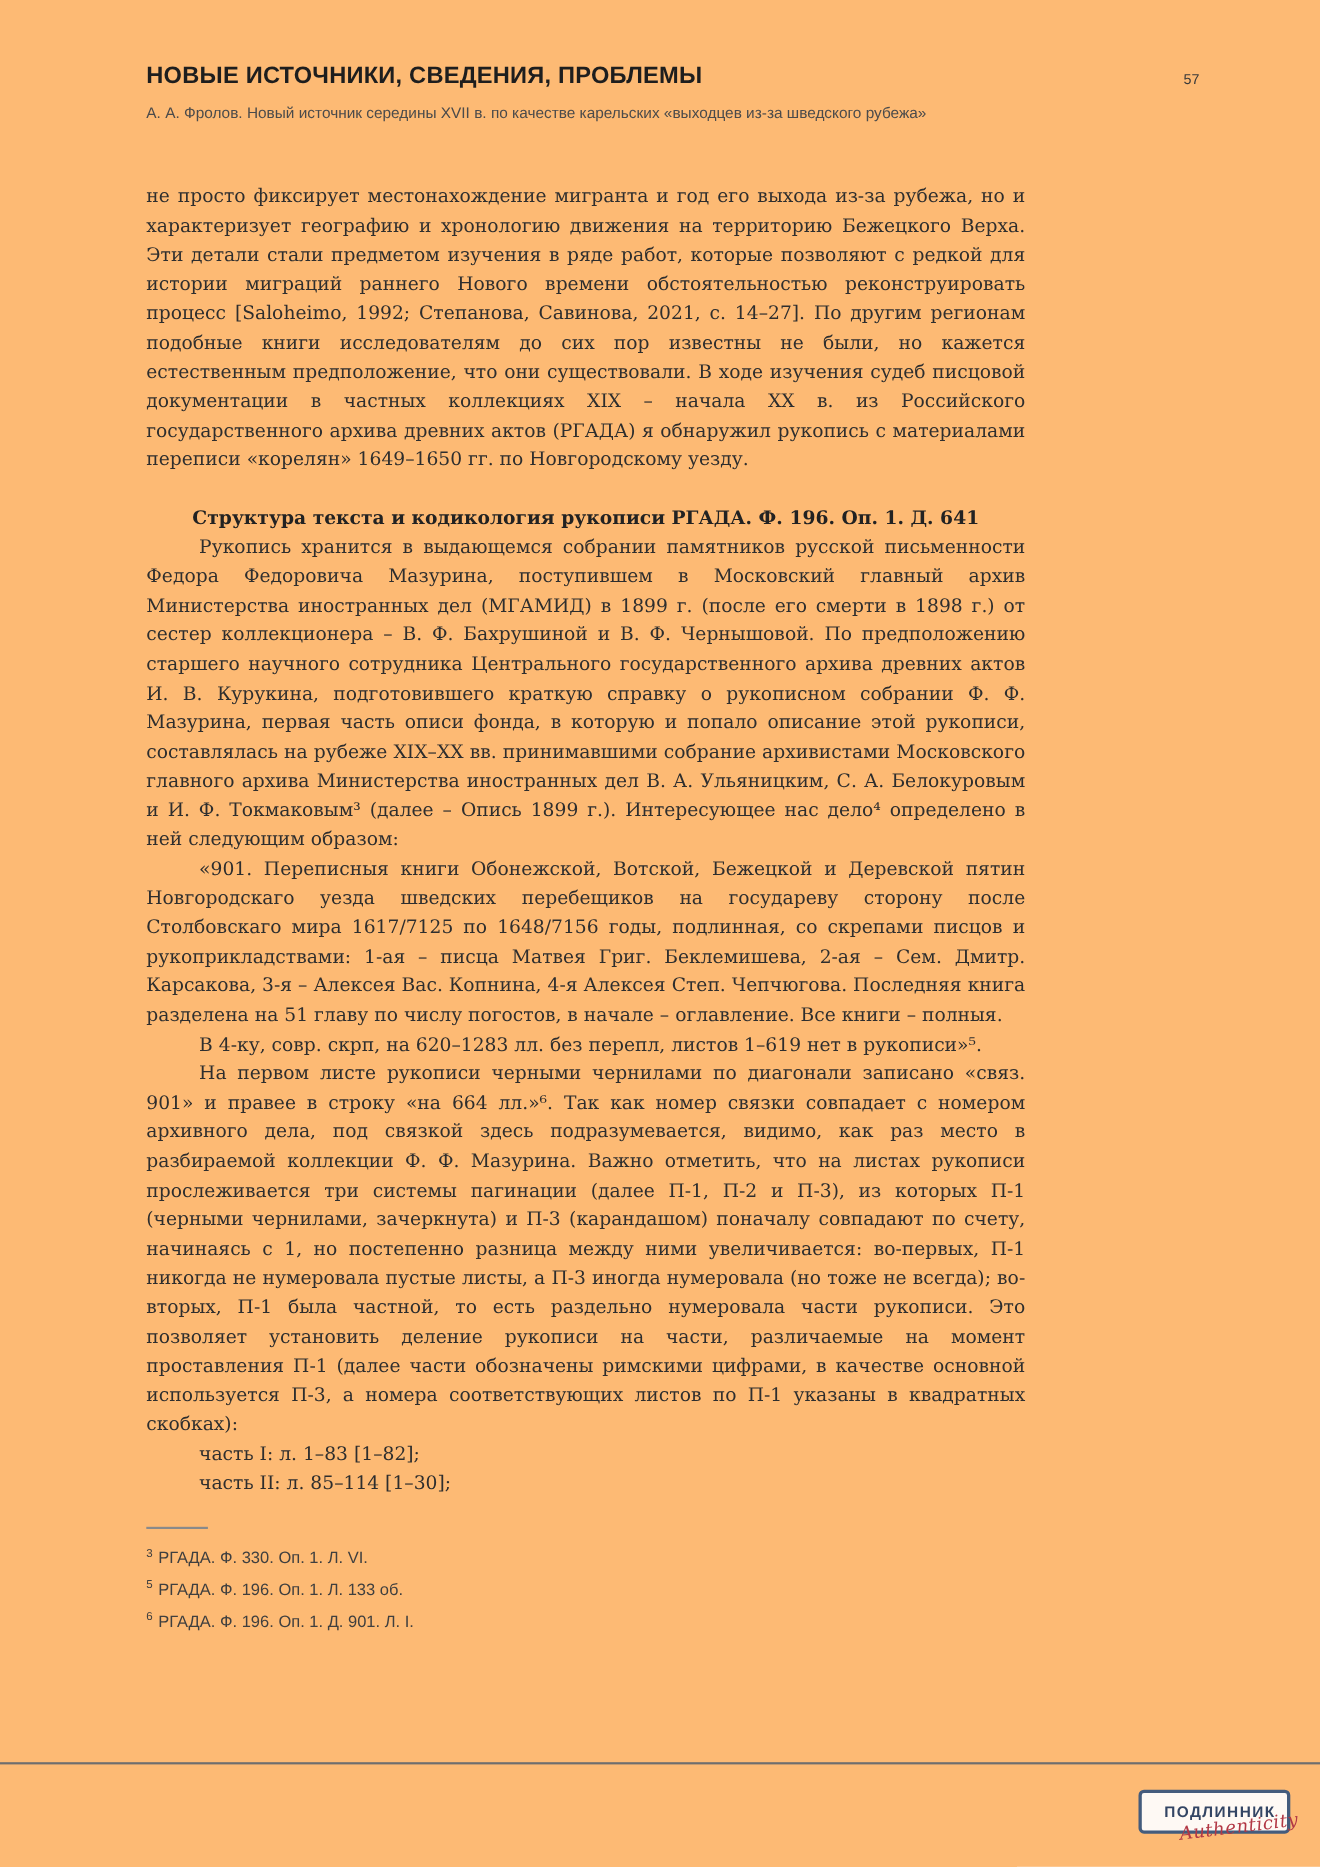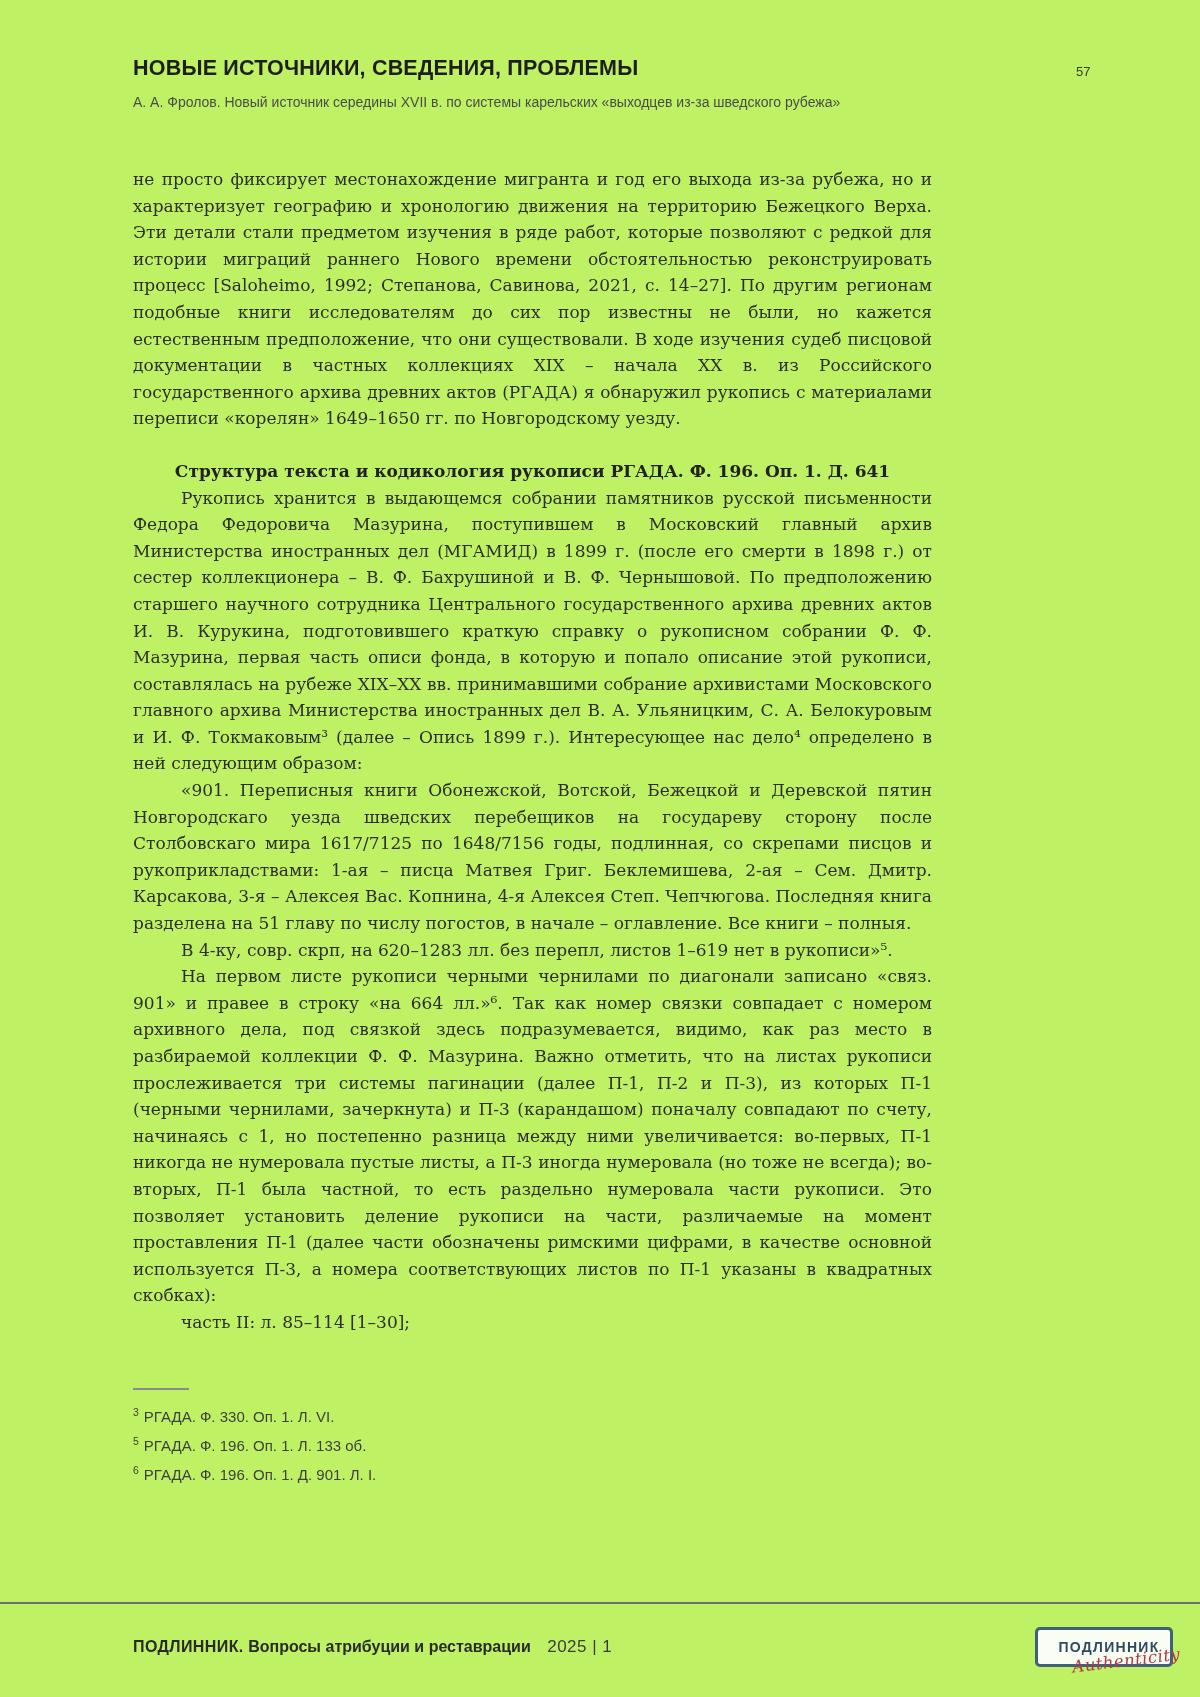--- a/index.html
+++ b/index.html
@@ -1,20 +1,20 @@
 <!DOCTYPE html>
 <html lang="ru"><head>
 <meta charset="utf-8">
 <style>
   html,body{margin:0;padding:0;}
   .page{
     position:relative;
     width:1200px;
     height:1697px;
-    background:#bef264;
+    background:#fdba74;
     overflow:hidden;
     font-family:"Liberation Sans",sans-serif;
   }
   
   .running-header{position:absolute;left:133px;top:56px;width:840px;}
   .section-title{
     margin:0;
     font-family:"Liberation Sans",sans-serif;
     font-weight:bold;
     font-size:21.5px;
@@ -129,48 +129,44 @@
     white-space:nowrap;
   }
 </style>
 </head>
 <body>
 
 <div class="page">
 
   <div class="running-header">
     <h1 class="section-title">НОВЫЕ ИСТОЧНИКИ, СВЕДЕНИЯ, ПРОБЛЕМЫ</h1>
-    <p class="running-head">А. А. Фролов. Новый источник середины XVII в. по системы карельских «выходцев из-за шведского рубежа»</p>
+    <p class="running-head">А. А. Фролов. Новый источник середины XVII в. по качестве карельских «выходцев из-за шведского рубежа»</p>
   </div>
 
   <div class="page-number">57</div>
 
   <div class="body-text">
     <p class="no-indent">не просто фиксирует местонахождение мигранта и год его выхода из-за рубежа, но и характеризует географию и хронологию движения на территорию Бежецкого Верха. Эти детали стали предметом изучения в ряде работ, которые позволяют с редкой для истории миграций раннего Нового времени обстоятельностью реконструировать процесс [Saloheimo, 1992; Степанова, Савинова, 2021, с. 14–27]. По другим регионам подобные книги исследователям до сих пор известны не были, но кажется естественным предположение, что они существовали. В ходе изучения судеб писцовой документации в частных коллекциях XIX – начала XX в. из Российского государственного архива древних актов (РГАДА) я обнаружил рукопись с материалами переписи «корелян» 1649–1650 гг. по Новгородскому уезду.</p>
     <h2 class="section-heading">Структура текста и кодикология рукописи РГАДА. Ф. 196. Оп. 1. Д. 641</h2>
     <p>Рукопись хранится в выдающемся собрании памятников русской письменности Федора Федоровича Мазурина, поступившем в Московский главный архив Министерства иностранных дел (МГАМИД) в 1899 г. (после его смерти в 1898 г.) от сестер коллекционера – В. Ф. Бахрушиной и В. Ф. Чернышовой. По предположению старшего научного сотрудника Центрального государственного архива древних актов И. В. Курукина, подготовившего краткую справку о рукописном собрании Ф. Ф. Мазурина, первая часть описи фонда, в которую и попало описание этой рукописи, составлялась на рубеже XIX–XX вв. принимавшими собрание архивистами Московского главного архива Министерства иностранных дел В. А. Ульяницким, С. А. Белокуровым и И. Ф. Токмаковым³ (далее – Опись 1899 г.). Интересующее нас дело⁴ определено в ней следующим образом:</p>
     <p>«901. Переписныя книги Обонежской, Вотской, Бежецкой и Деревской пятин Новгородскаго уезда шведских перебещиков на государеву сторону после Столбовскаго мира 1617/7125 по 1648/7156 годы, подлинная, со скрепами писцов и рукоприкладствами: 1-ая – писца Матвея Григ. Беклемишева, 2-ая – Сем. Дмитр. Карсакова, 3-я – Алексея Вас. Копнина, 4-я Алексея Степ. Чепчюгова. Последняя книга разделена на 51 главу по числу погостов, в начале – оглавление. Все книги – полныя.</p>
     <p>В 4-ку, совр. скрп, на 620–1283 лл. без перепл, листов 1–619 нет в рукописи»⁵.</p>
     <p>На первом листе рукописи черными чернилами по диагонали записано «связ. 901» и правее в строку «на 664 лл.»⁶. Так как номер связки совпадает с номером архивного дела, под связкой здесь подразумевается, видимо, как раз место в разбираемой коллекции Ф. Ф. Мазурина. Важно отметить, что на листах рукописи прослеживается три системы пагинации (далее П-1, П-2 и П-3), из которых П-1 (черными чернилами, зачеркнута) и П-3 (карандашом) поначалу совпадают по счету, начинаясь с 1, но постепенно разница между ними увеличивается: во-первых, П-1 никогда не нумеровала пустые листы, а П-3 иногда нумеровала (но тоже не всегда); во-вторых, П-1 была частной, то есть раздельно нумеровала части рукописи. Это позволяет установить деление рукописи на части, различаемые на момент проставления П-1 (далее части обозначены римскими цифрами, в качестве основной используется П-3, а номера соответствующих листов по П-1 указаны в квадратных скобках):</p>
+    <p class="part-line">часть I: л. 1–83 [1–82];</p>
     <p class="part-line">часть II: л. 85–114 [1–30];</p>
   </div>
 
   <div class="footnotes">
     <div class="footnote-divider"></div>
     <p><sup>3</sup><span>РГАДА. Ф. 330. Оп. 1. Л. VI.</span></p>
     <p><sup>5</sup><span>РГАДА. Ф. 196. Оп. 1. Л. 133 об.</span></p>
     <p><sup>6</sup><span>РГАДА. Ф. 196. Оп. 1. Д. 901. Л. I.</span></p>
   </div>
 
   <div class="footer-rule"></div>
 
-  <div class="footer-text">
-    <span class="journal-name">ПОДЛИННИК.</span>
-    <span class="journal-subtitle">Вопросы атрибуции и реставрации</span>
-    <span class="journal-issue">2025 | 1</span>
-  </div>
 
   <div class="stamp">
     <span class="stamp-label">ПОДЛИННИК</span>
   </div>
   <div class="stamp-script">Authenticity</div>
 
 </div>
 
 </body></html>

